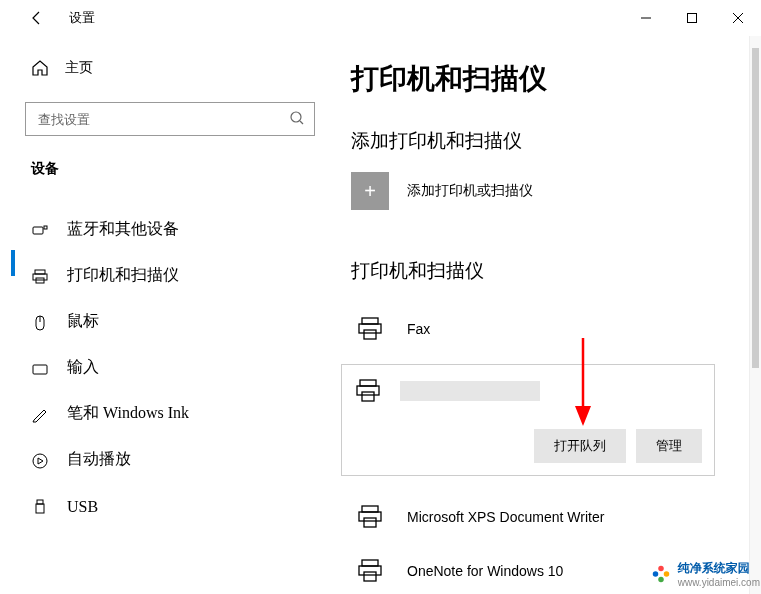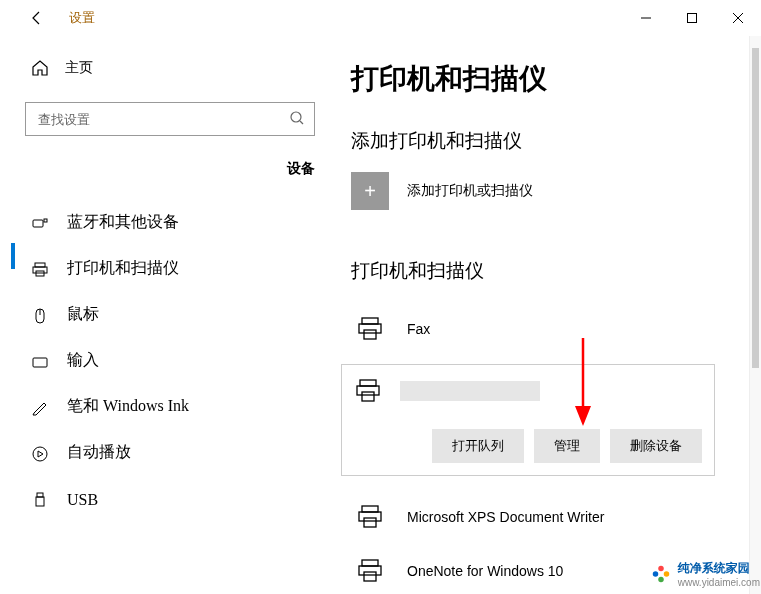--- a/index.html
+++ b/index.html
@@ -1,31 +1,31 @@
 <!DOCTYPE html>
 <html><head>
   <meta charset="utf-8">
   <style>
     * { box-sizing: border-box; margin: 0; padding: 0; }
     body { font-family: "Microsoft YaHei", "Segoe UI", sans-serif; background: #fff; width: 761px; height: 594px; overflow: hidden; position: relative; }
     .window { width: 750px; height: 594px; background: #fff; position: relative; margin-left: 11px; }
     .titlebar { height: 36px; display: flex; align-items: center; padding: 0 0 0 12px; }
     .titlebar .back { width: 28px; height: 28px; display: flex; align-items: center; justify-content: center; cursor: pointer; }
-    .titlebar .title { margin-left: 18px; font-size: 13px; color: #a16207; }
+    .titlebar .title { margin-left: 18px; font-size: 13px; color: #000000; }
     .titlebar .sys { margin-left: auto; display: flex; }
     .titlebar .sys div { width: 46px; height: 36px; display: flex; align-items: center; justify-content: center; cursor: pointer; }
     .body { display: flex; height: calc(100% - 36px); }
     .sidebar { width: 318px; padding: 12px 14px 0 14px; }
     .home-row { display: flex; align-items: center; height: 40px; gap: 16px; padding-left: 6px; margin-bottom: 14px; cursor: pointer; }
     .home-row span.lbl { font-size: 14px; color: #000; }
     .search { position: relative; margin-bottom: 24px; border-radius: 14px; }
     .search input { width: 100%; height: 34px; border: 1px solid #999; padding: 0 34px 0 12px; font-size: 13px; outline: none; background: #fff; }
     .search input::placeholder { color: #666; }
     .search .sicon { position: absolute; right: 10px; top: 8px; }
-    .cat { font-size: 14px; font-weight: 600; margin-bottom: 9px; padding-left: 6px; color: #000; text-align: right; }
+    .cat { font-size: 14px; font-weight: 600; margin-bottom: 16px; padding-left: 6px; color: #000; }
     .nav { list-style: none; margin-left: -14px; }
     .nav li { height: 46px; display: flex; align-items: flex-end; gap: 18px; padding-left: 20px; cursor: pointer; font-size: 16px; color: #000; position: relative; font-family: Liberation Serif, serif; }
     .nav li.active::before { content: ""; position: absolute; left: 0; top: 10px; bottom: 10px; width: 4px; background: #0078d4; }
     .main { flex: 1; padding: 24px 28px 0 22px; overflow-y: auto; position: relative; }
     .main h1 { font-size: 28px; font-weight: 600; margin-bottom: 30px; color: #000; }
     .main h2 { font-size: 19px; font-weight: 400; margin-bottom: 18px; color: #000000; }
     .add-row { display: flex; align-items: center; gap: 18px; margin-bottom: 48px; cursor: pointer; }
     .plus-box { width: 38px; height: 38px; background: #999; display: flex; align-items: center; justify-content: center; color: #fff; font-size: 20px; font-weight: 300; }
     .add-row .lbl { font-size: 14px; color: #000; }
     .dev { display: flex; align-items: center; gap: 18px; padding: 8px 0; cursor: pointer; }
@@ -174,21 +174,20 @@
                 <rect x="6" y="3" width="16" height="6" stroke="#000" stroke-width="1.3" fill="none"></rect>
                 <rect x="3" y="9" width="22" height="9" stroke="#000" stroke-width="1.3" fill="none"></rect>
                 <rect x="8" y="15" width="12" height="9" stroke="#000" stroke-width="1.3" fill="none"></rect>
               </svg>
             </div>
           <div class="redact"></div>
         </div>
         <div class="btns">
           <button>打开队列</button>
           <button>管理</button>
-          <button>删除设备</button>
         </div>
       </div>
 
       <div class="dev">
         <div class="dicon">
             <svg width="28" height="28" viewBox="0 0 28 28">
               <rect x="6" y="3" width="16" height="6" stroke="#000" stroke-width="1.3" fill="none"></rect>
               <rect x="3" y="9" width="22" height="9" stroke="#000" stroke-width="1.3" fill="none"></rect>
               <rect x="8" y="15" width="12" height="9" stroke="#000" stroke-width="1.3" fill="none"></rect>
             </svg>

